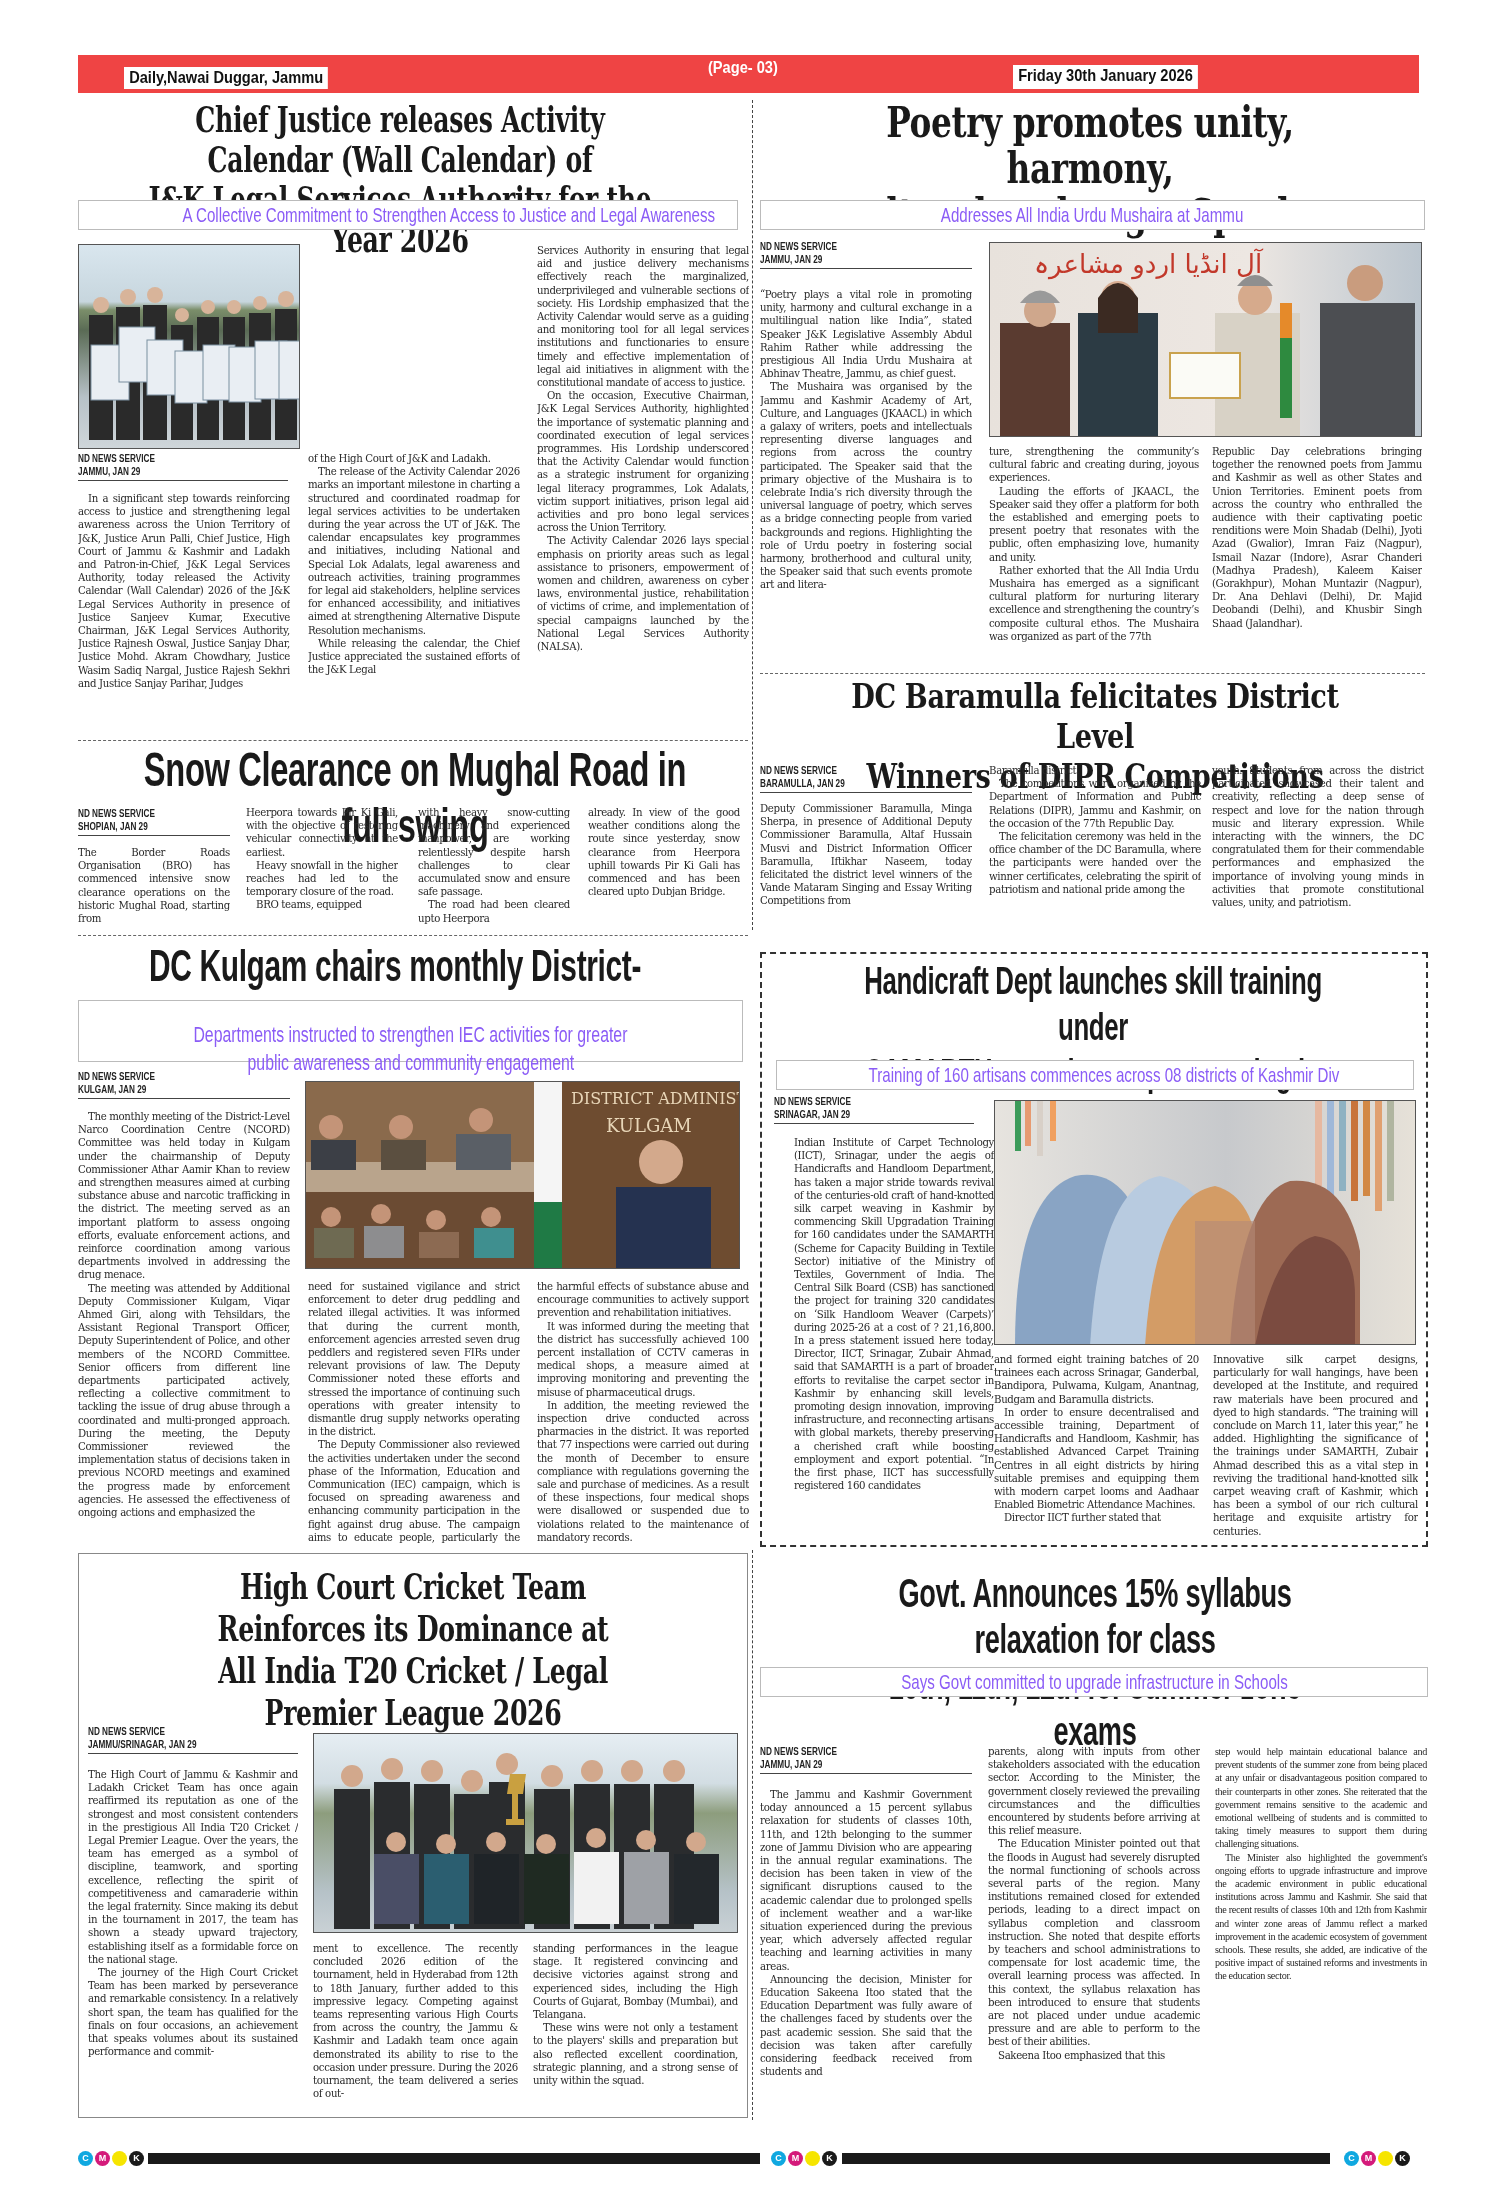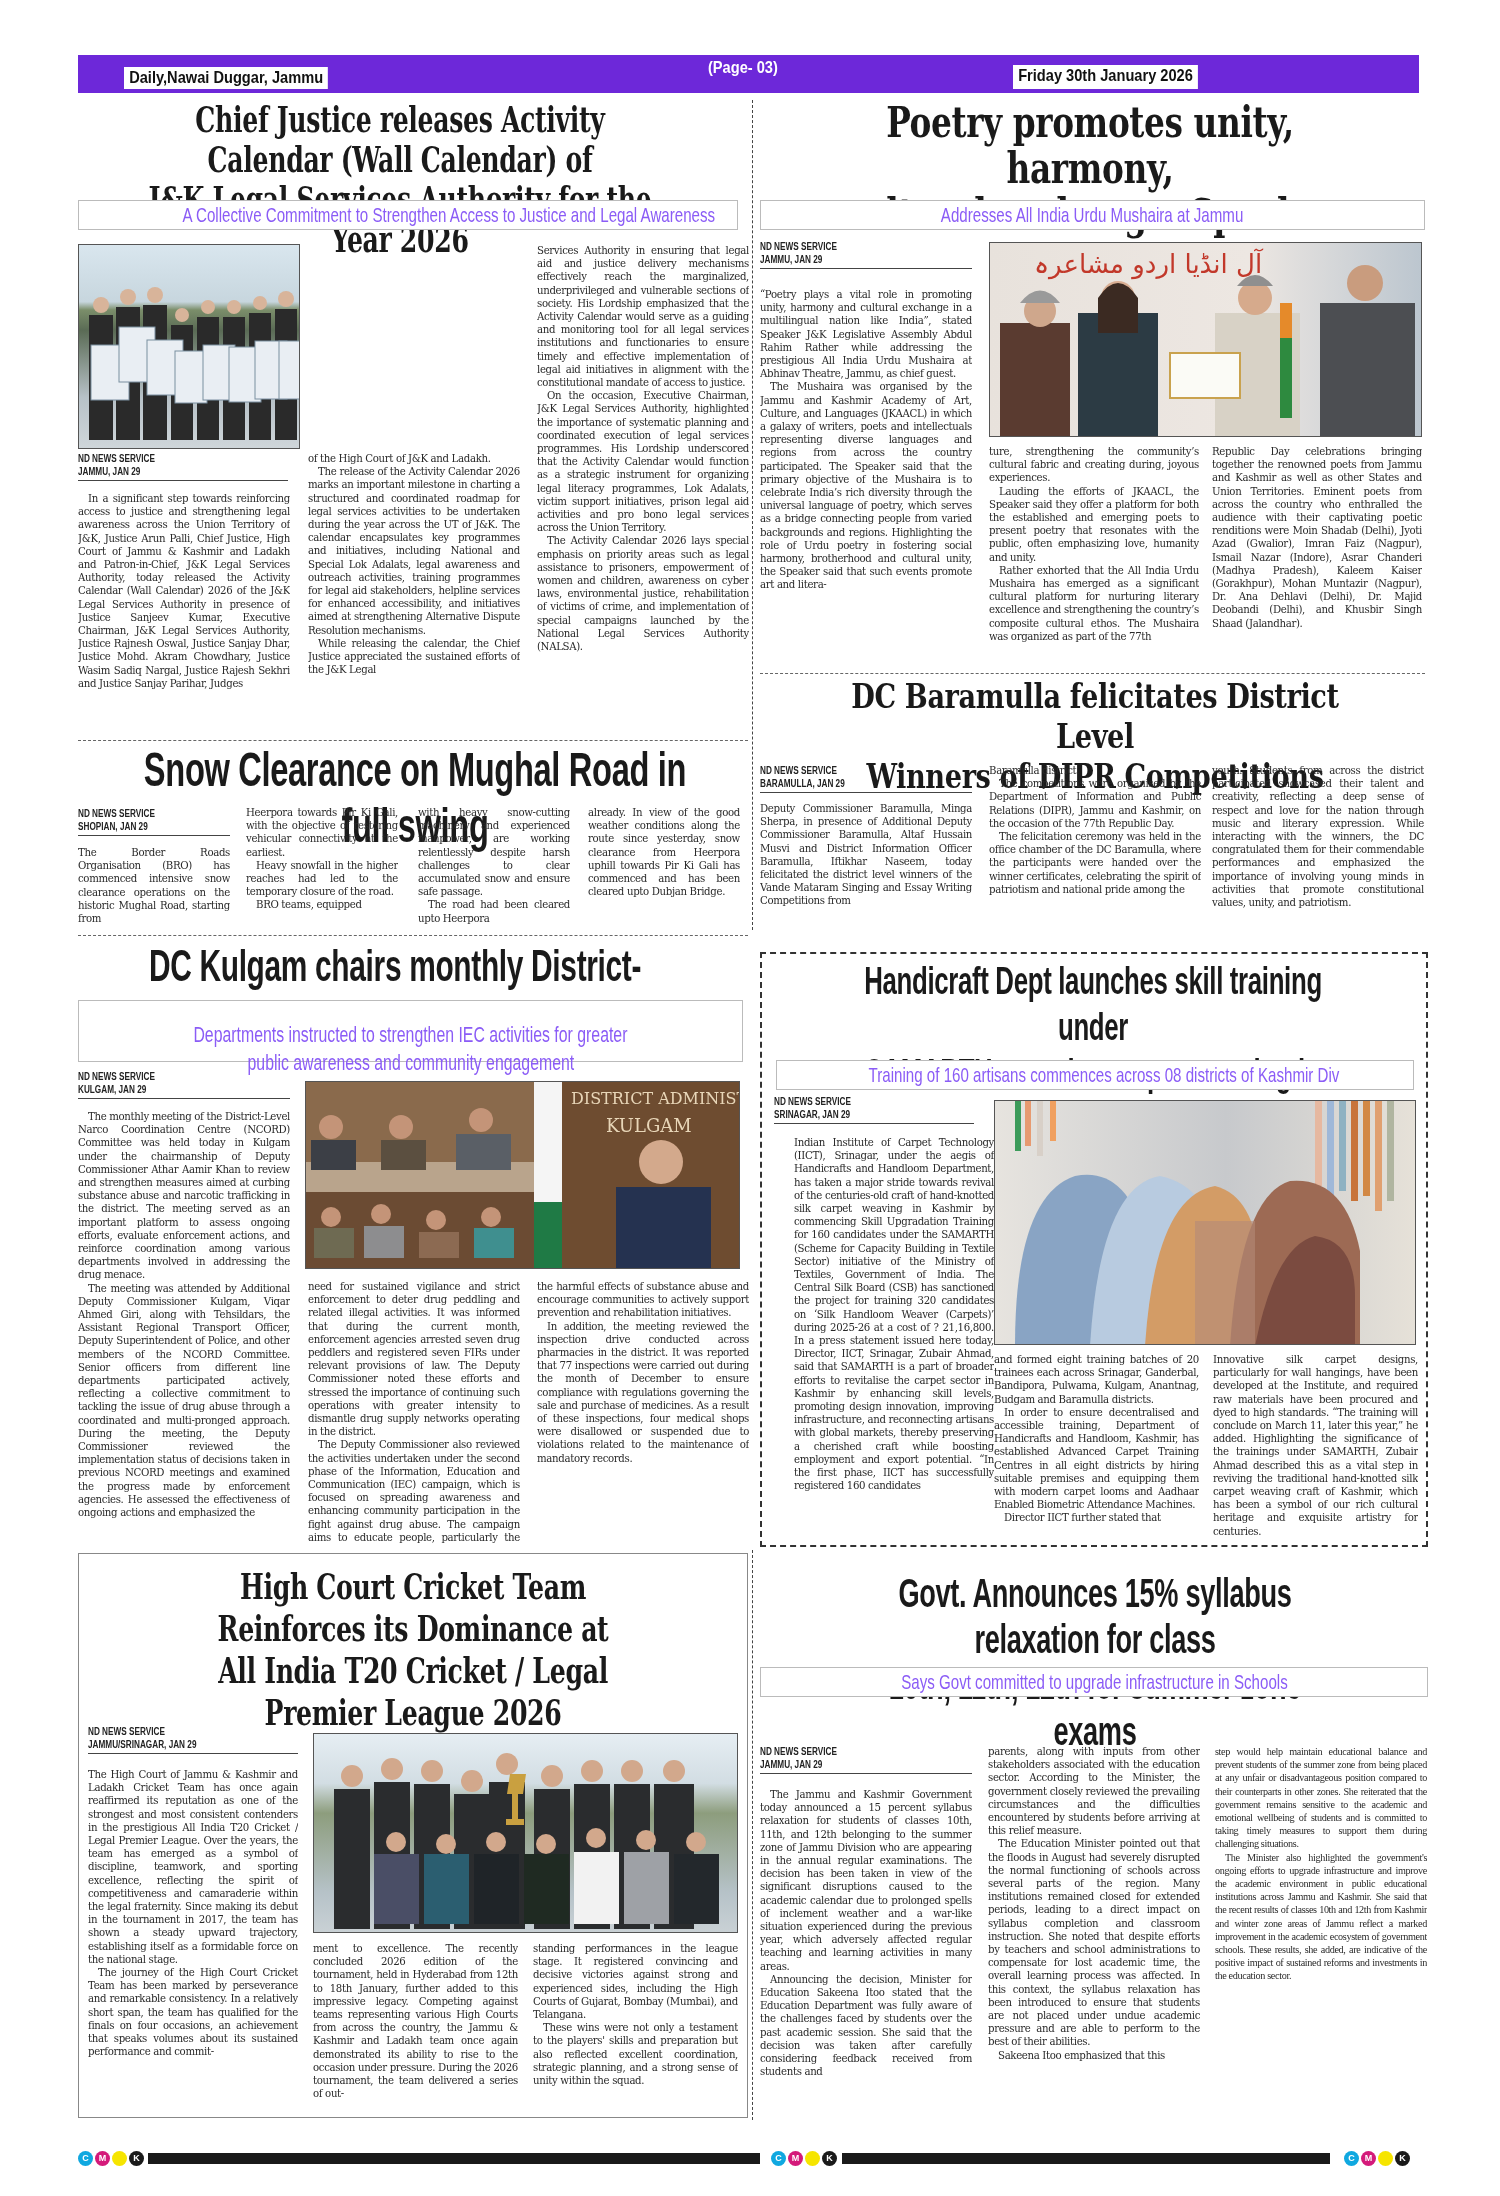--- a/index.html
+++ b/index.html
@@ -1,20 +1,20 @@
 <!DOCTYPE html>
 <html><head>
 <meta charset="utf-8">
 <style>
   * { box-sizing: border-box; margin: 0; padding: 0; }
   html, body { width: 1500px; height: 2196px; background: #fff; overflow: hidden; }
   body { position: relative; font-family: "DejaVu Serif", serif; color: #222; }
 
   
-  .masthead { position: absolute; left: 78px; top: 55px; width: 1341px; height: 38px; background: #6d28d9; }
+  .masthead { position: absolute; left: 78px; top: 55px; width: 1341px; height: 38px; background: #ef4444; }
   .mast-box { position: absolute; top: 12px; height: 22px; background: #fff; color: #111;
     font-family: "Liberation Sans", sans-serif; font-weight: bold; font-size: 17px; line-height: 22px; padding: 0 6px; transform: scaleX(0.86); transform-origin: left center; }
   .mast-page { position: absolute; left: 630px; top: 3px; color: #fff; font-family: "Liberation Sans", sans-serif; font-weight: bold; font-size: 17px; transform: scaleX(0.86); transform-origin: left center; }
 
   
   .hl { position: absolute; text-align: center; font-family: "Liberation Sans", sans-serif; font-weight: bold; color: #1a1a1a; letter-spacing: -0.5px; }
   .hl-cond { transform: scaleX(0.68); transform-origin: center top; }
   .hl-serif { font-family: "DejaVu Serif", serif; }
   .subbox { position: absolute; border: 1.5px solid #bbb; background: #fff; text-align: center;
     font-family: "Liberation Sans", sans-serif; color: #8b5cf6; }
@@ -251,20 +251,21 @@
       <rect x="310" y="105" width="95" height="83" fill="#253250"></rect>
   </svg>
 </div>
 
 <div class="col" style="left:308px; top:1280px; width:212px; height:265px;">
   <p class="first">need for sustained vigilance and strict enforcement to deter drug peddling and related illegal activities. It was informed that during the current month, enforcement agencies arrested seven drug peddlers and registered seven FIRs under relevant provisions of law. The Deputy Commissioner noted these efforts and stressed the importance of continuing such operations with greater intensity to dismantle drug supply networks operating in the district.</p>
   <p>The Deputy Commissioner also reviewed the activities undertaken under the second phase of the Information, Education and Communication (IEC) campaign, which is focused on spreading awareness and enhancing community participation in the fight against drug abuse. The campaign aims to educate people, particularly the youth, about</p>
 </div>
 <div class="col" style="left:537px; top:1280px; width:212px; height:265px;">
   <p class="first">the harmful effects of substance abuse and encourage communities to actively support prevention and rehabilitation initiatives.</p>
+  <p>It was informed during the meeting that the district has successfully achieved 100 percent installation of CCTV cameras in medical shops, a measure aimed at improving monitoring and preventing the misuse of pharmaceutical drugs.</p>
   <p>In addition, the meeting reviewed the inspection drive conducted across pharmacies in the district. It was reported that 77 inspections were carried out during the month of December to ensure compliance with regulations governing the sale and purchase of medicines. As a result of these inspections, four medical shops were disallowed or suspended due to violations related to the maintenance of mandatory records.</p>
 </div>
 
 <div class="boxdash" style="left:760px; top:952px; width:668px; height:595px;"></div>
 <div class="hl hl-cond" style="left:728px; top:958px; width:730px; font-size:38px; line-height:46px;">
   <div>Handicraft Dept launches skill training under</div>
   <div>SAMARTH to revive carpet weaving in Kashmir</div>
 </div>
 <div class="subbox" style="left:776px; top:1060px; width:638px; height:30px; font-size:21px; line-height:27px;">
   <span>Training of 160 artisans commences across 08 districts of Kashmir Div</span>

